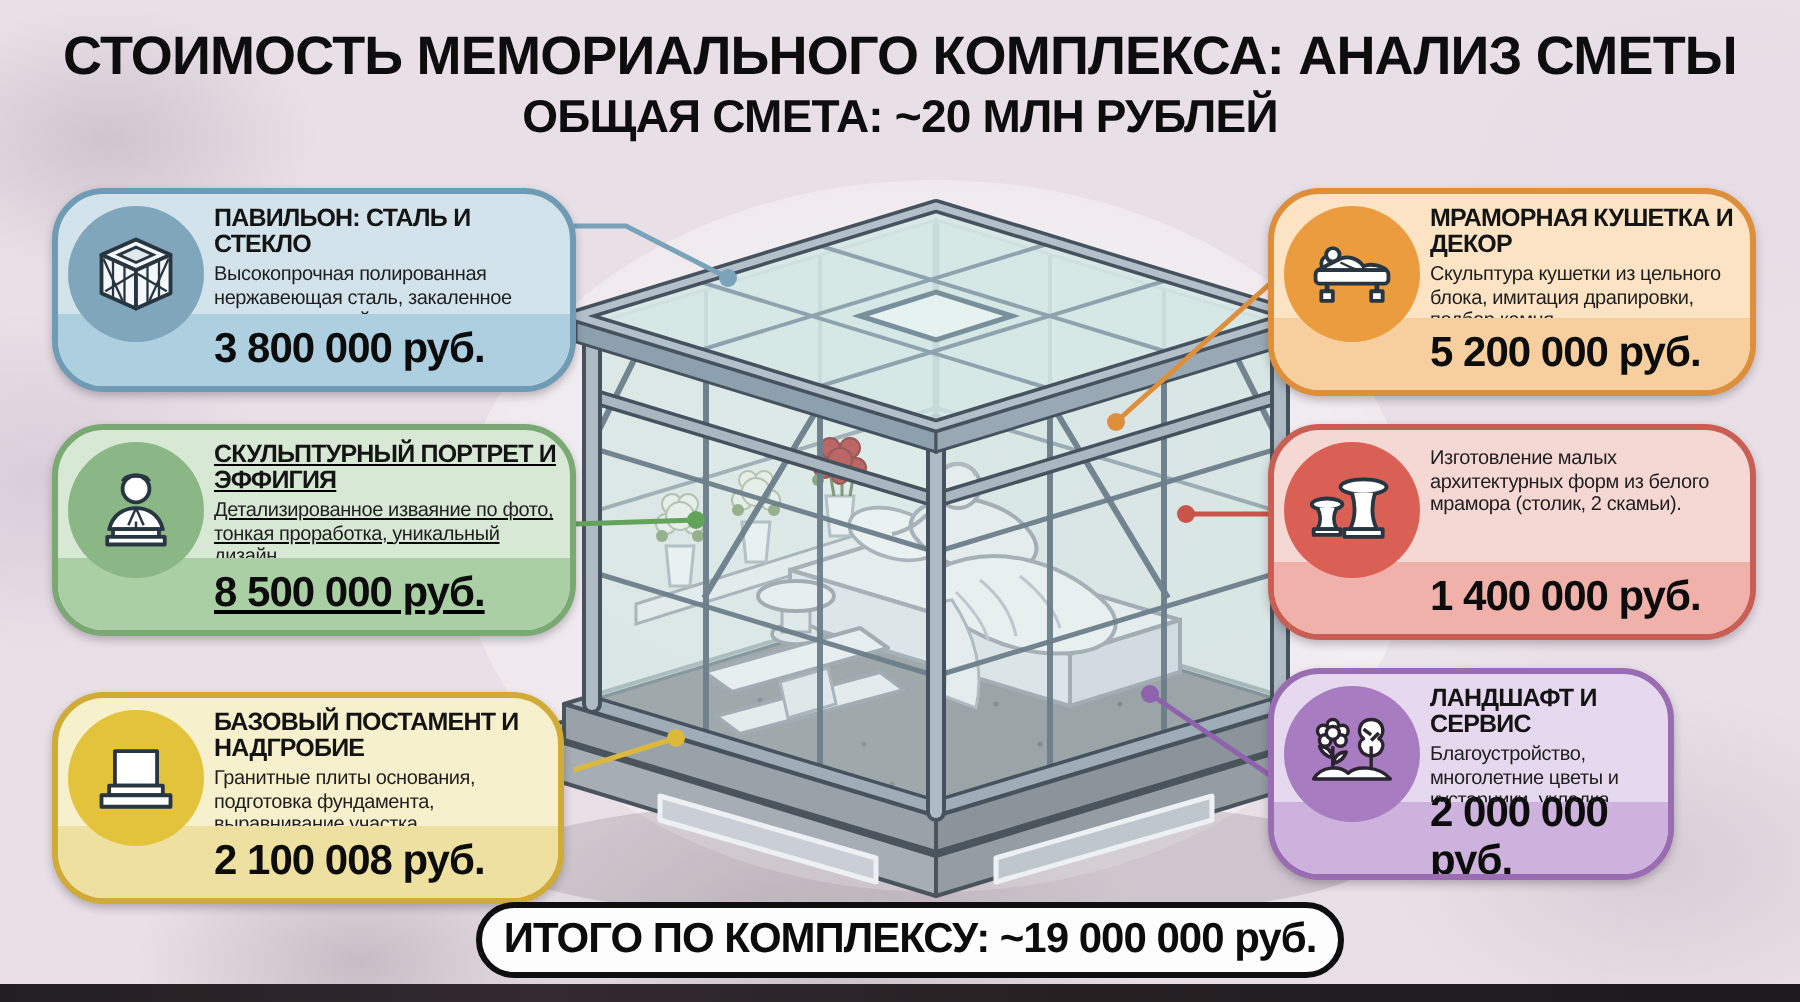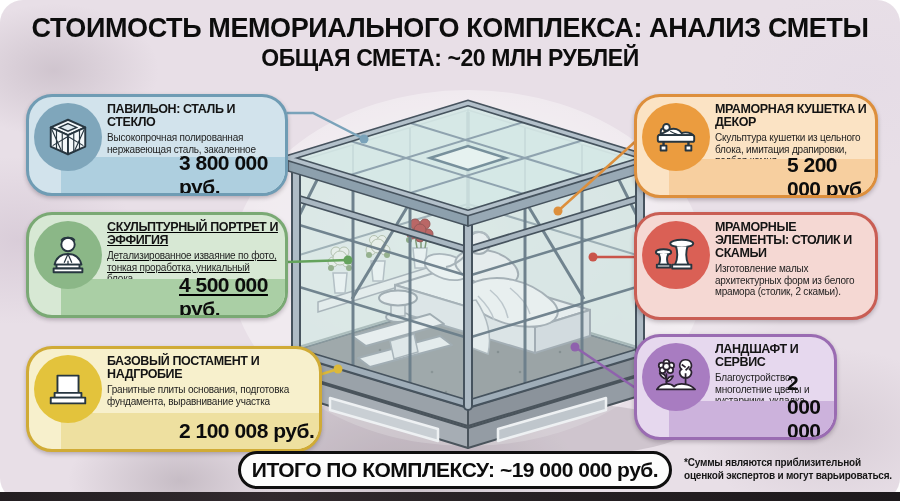--- a/index.html
+++ b/index.html
@@ -8,44 +8,43 @@
     background-color:#e8dfe7;
     background-image:
       radial-gradient(150px 95px at 6% 14%, rgba(110,92,108,.20), transparent 70%),
       radial-gradient(170px 120px at 2% 48%, rgba(205,190,205,.55), transparent 70%),
       radial-gradient(210px 130px at 96% 16%, rgba(228,219,230,.65), transparent 70%),
       radial-gradient(190px 120px at 92% 86%, rgba(140,122,136,.18), transparent 70%),
       radial-gradient(240px 150px at 46% 97%, rgba(104,90,100,.22), transparent 70%),
       radial-gradient(160px 90px at 20% 96%, rgba(98,85,96,.25), transparent 70%),
       radial-gradient(300px 190px at 52% 46%, rgba(255,255,255,.45), transparent 75%),
       radial-gradient(120px 70px at 78% 60%, rgba(255,255,255,.35), transparent 75%);
-    border-radius: 23px;
   }
   #bottom-strip{position:absolute;left:0;bottom:0;width:100%;height:9px;background:linear-gradient(90deg,#231e21,#322a2e 30%,#262023 60%,#1d191c);z-index:3;}
 
   .hdr{position:absolute;left:0;width:100%;text-align:center;color:#0d0d0d;z-index:2;letter-spacing:-0.4px;}
   #title{top:13px;font-size:27px;font-weight:800;}
   #subtitle{top:45px;font-size:23px;font-weight:800;}
 
   #scene{position:absolute;left:0;top:0;z-index:1;}
 
   .card{position:absolute;z-index:2;border:3px solid var(--bd);background:var(--bg);
     border-radius:26px;box-shadow:0 2px 4px rgba(45,32,45,.28);box-sizing:border-box;
     display:flex;flex-direction:column;overflow:hidden;}
   .icon-circle{position:absolute;left:5px;top:6px;width:68px;height:68px;border-radius:50%;
     background:var(--circ);display:flex;align-items:center;justify-content:center;z-index:1;}
   .card-body{flex:1;padding:6px 7px 16px 78px;overflow:hidden;position:relative;z-index:0;}
   .card-title{font-size:12.5px;font-weight:800;line-height:1.05;letter-spacing:-0.4px;color:#141414;}
   .card-desc{font-size:10px;font-weight:500;line-height:1.15;margin-top:3px;color:#1e1e1e;letter-spacing:-0.2px;}
   .price-band{height:36px;flex:0 0 36px;background:var(--band);display:flex;align-items:center;
-    padding-left:118px;font-size:21px;font-weight:800;letter-spacing:-0.5px;color:#0c0c0c;margin-left:32px;}
+    padding-left:78px;font-size:21px;font-weight:800;letter-spacing:-0.5px;color:#0c0c0c;}
 
   #card-0{left:26px;top:94px;width:262px;height:102px;}
   #card-1{left:26px;top:212px;width:262px;height:106px;text-decoration:underline;}
-  #card-2{left:26px;top:346px;width:296px;height:106px;}
+  #card-2{left:26px;top:346px;width:256px;height:106px;}
   #card-3{left:634px;top:94px;width:244px;height:104px;}
   #card-4{left:634px;top:212px;width:244px;height:108px;}
   #card-5{left:634px;top:334px;width:203px;height:106px;}
 
   #total-bar{position:absolute;left:238px;top:451px;width:434px;height:38px;z-index:4;
     background:#fdfdfd;border:3px solid #0f0f0f;border-radius:20px;box-sizing:border-box;
     display:flex;align-items:center;justify-content:center;
     font-size:21px;font-weight:800;letter-spacing:-0.5px;color:#0c0c0c;}
   #footnote{position:absolute;left:684px;top:456px;width:210px;z-index:4;
     font-size:10px;font-weight:700;line-height:1.3;color:#161616;letter-spacing:-0.2px;}
@@ -277,23 +276,23 @@
           <circle cx="24" cy="13" r="7"></circle>
           <rect x="12" y="34" width="24" height="4"></rect>
           <rect x="9" y="38" width="30" height="4"></rect>
         </g>
         <path d="M24,23 L20,32 M24,23 L28,32 M24,30 L24,34" stroke="#273640" stroke-width="1.3" fill="none"></path>
         <path d="M17,9 C19,5 29,5 31,9" fill="none" stroke="#273640" stroke-width="2"></path>
       </svg>
     </div>
     <div class="card-body">
       <div class="card-title">СКУЛЬПТУРНЫЙ ПОРТРЕТ И ЭФФИГИЯ</div>
-      <div class="card-desc">Детализированное изваяние по фото, тонкая проработка, уникальный блока</div>
-    </div>
-    <div class="price-band">4 500 000 руб.</div>
+      <div class="card-desc">Детализированное изваяние по фото, тонкая проработка, уникальный дизайн</div>
+    </div>
+    <div class="price-band">8 500 000 руб.</div>
   </div>
 
   <div id="card-2" class="card" style="--bg: #f7f0cc; --band: #eee0a0; --bd: #d0ab36; --circ: #e3c33c; --line: #dcb93a;">
     <div class="icon-circle">
       <svg width="46" height="46" viewBox="0 0 48 48">
         <g fill="#ffffff" stroke="#273640" stroke-width="2" stroke-linejoin="round">
           <rect x="13" y="10" width="22" height="18"></rect>
           <rect x="10" y="28" width="28" height="5"></rect>
           <rect x="6" y="33" width="36" height="6"></rect>
         </g>
@@ -335,23 +334,23 @@
           <ellipse cx="30" cy="12" rx="12" ry="4"></ellipse>
           <path d="M24,15 C26,22 26,28 23,34 L37,34 C34,28 34,22 36,15"></path>
           <rect x="20" y="34" width="20" height="4"></rect>
           <ellipse cx="11" cy="21" rx="8" ry="3"></ellipse>
           <path d="M6,23 C8,27 8,30 6,34 L16,34 C14,30 14,27 16,23"></path>
           <rect x="4" y="34" width="14" height="3"></rect>
         </g>
       </svg>
     </div>
     <div class="card-body">
-      <div class="card-title">МРАМОРНЫЕ ЭЛЕМЕНТЫ: СТОЛИК И СКАМЬИ</div>
       <div class="card-desc">Изготовление малых архитектурных форм из белого мрамора (столик, 2 скамьи).</div>
     </div>
+    <div class="price-band">1 400 000 руб.</div>
   </div>
 
   <div id="card-5" class="card" style="--bg: #e6d8ee; --band: #ccb2dc; --bd: #9a6cb2; --circ: #a87cc1; --line: #8f62ad;">
     <div class="icon-circle">
       <svg width="46" height="46" viewBox="0 0 48 48">
         <g fill="#ffffff" stroke="#2b2330" stroke-width="1.8" stroke-linejoin="round">
           <circle cx="14" cy="9" r="3"></circle>
             <circle cx="9" cy="12" r="3"></circle>
             <circle cx="19" cy="12" r="3"></circle>
           <circle cx="10" cy="17" r="3"></circle>
@@ -367,16 +366,15 @@
       </svg>
     </div>
     <div class="card-body">
       <div class="card-title">ЛАНДШАФТ И СЕРВИС</div>
       <div class="card-desc">Благоустройство, многолетние цветы и кустарники, укладка брусчатки, регулярный уход</div>
     </div>
     <div class="price-band">2 000 000 руб.</div>
   </div>
 
   <div id="total-bar">ИТОГО ПО КОМПЛЕКСУ: ~19 000 000 руб.</div>
-  <div id="footnote">*Суммы являются приблизительной оценкой экспертов и могут варьироваться.</div>
 
   <div id="bottom-strip"></div>
 </div>
 
 </body></html>

